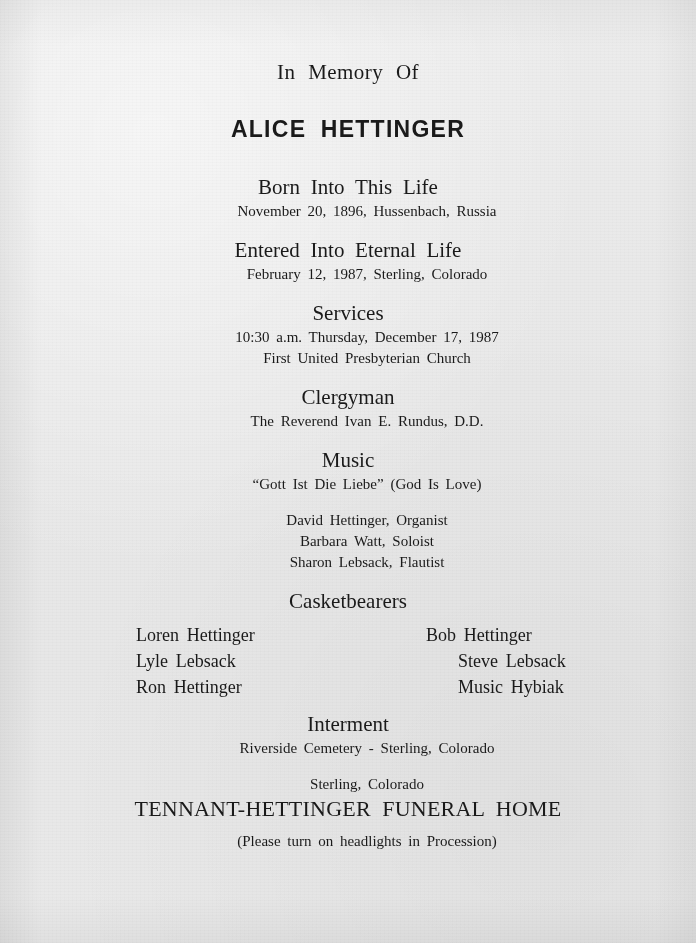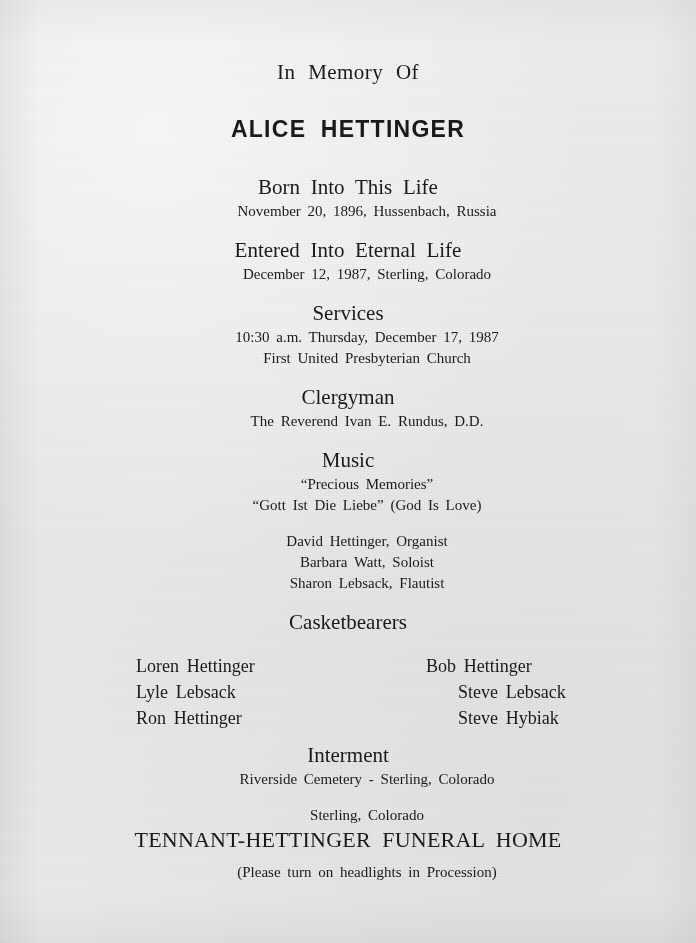--- a/index.html
+++ b/index.html
@@ -123,60 +123,59 @@
 
     <div class="line t-name">ALICE HETTINGER</div>
 
     <div class="block">
       <div class="line t-head">Born Into This Life</div>
       <div class="line t-body">November 20, 1896, Hussenbach, Russia</div>
     </div>
 
     <div class="block">
       <div class="line t-head">Entered Into Eternal Life</div>
-      <div class="line t-body">December 12, 1987, Sterling, Colorado</div>
+      <div class="line t-body">February 12, 1987, Sterling, Colorado</div>
     </div>
 
     <div class="block">
       <div class="line t-head">Services</div>
       <div class="line t-body">10:30 a.m. Thursday, December 17, 1987</div>
       <div class="line t-body">First United Presbyterian Church</div>
     </div>
 
     <div class="block">
       <div class="line t-head">Clergyman</div>
       <div class="line t-body">The Reverend Ivan E. Rundus, D.D.</div>
     </div>
 
     <div class="block">
       <div class="line t-head">Music</div>
-      <div class="line t-body">“Precious Memories”</div>
       <div class="line t-body">“Gott Ist Die Liebe” (God Is Love)</div>
     </div>
 
     <div class="block">
       <div class="line t-body">David Hettinger, Organist</div>
       <div class="line t-body">Barbara Watt, Soloist</div>
       <div class="line t-body">Sharon Lebsack, Flautist</div>
     </div>
 
     <div class="block-tight">
-      <div class="line t-head" style="margin-bottom:24px;">Casketbearers</div>
+      <div class="line t-head" style="margin-bottom:14px;">Casketbearers</div>
       <div class="bearers">
         <div class="bearer-row">
           <span class="bearer-col-left">Loren Hettinger</span>
           <span class="bearer-col-right">Bob Hettinger</span>
         </div>
         <div class="bearer-row">
           <span class="bearer-col-left">Lyle Lebsack</span>
           <span class="bearer-col-right">Steve Lebsack</span>
         </div>
         <div class="bearer-row">
           <span class="bearer-col-left">Ron Hettinger</span>
-          <span class="bearer-col-right">Steve Hybiak</span>
+          <span class="bearer-col-right">Music Hybiak</span>
         </div>
       </div>
     </div>
 
     <div class="block">
       <div class="line t-head">Interment</div>
       <div class="line t-body">Riverside Cemetery - Sterling, Colorado</div>
     </div>
 
     <div class="block">

